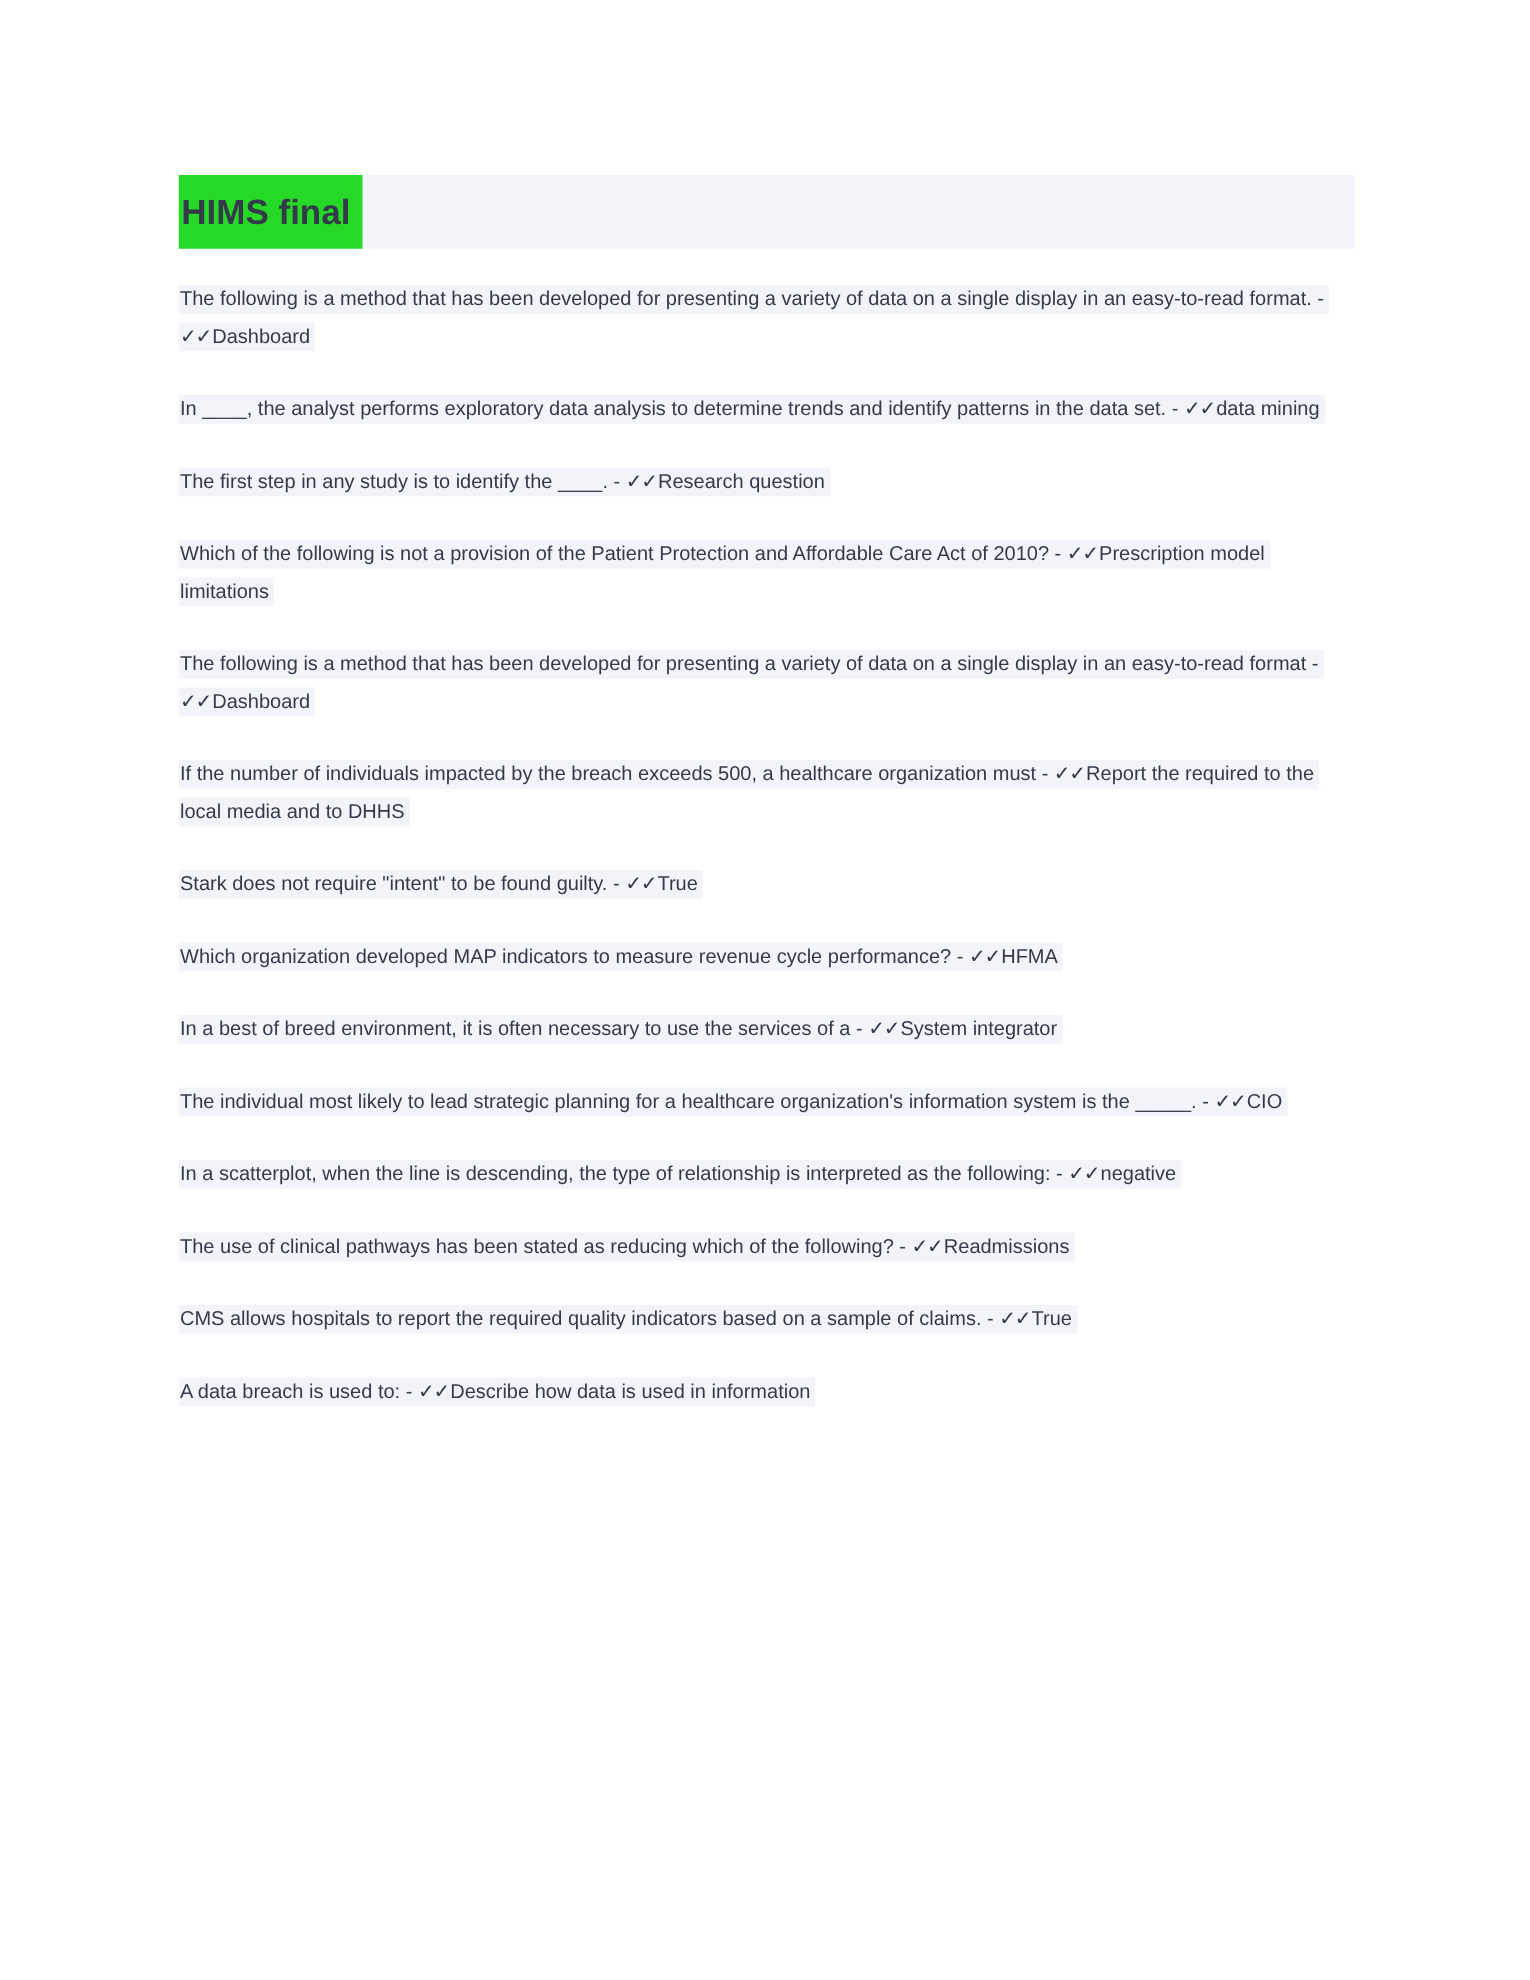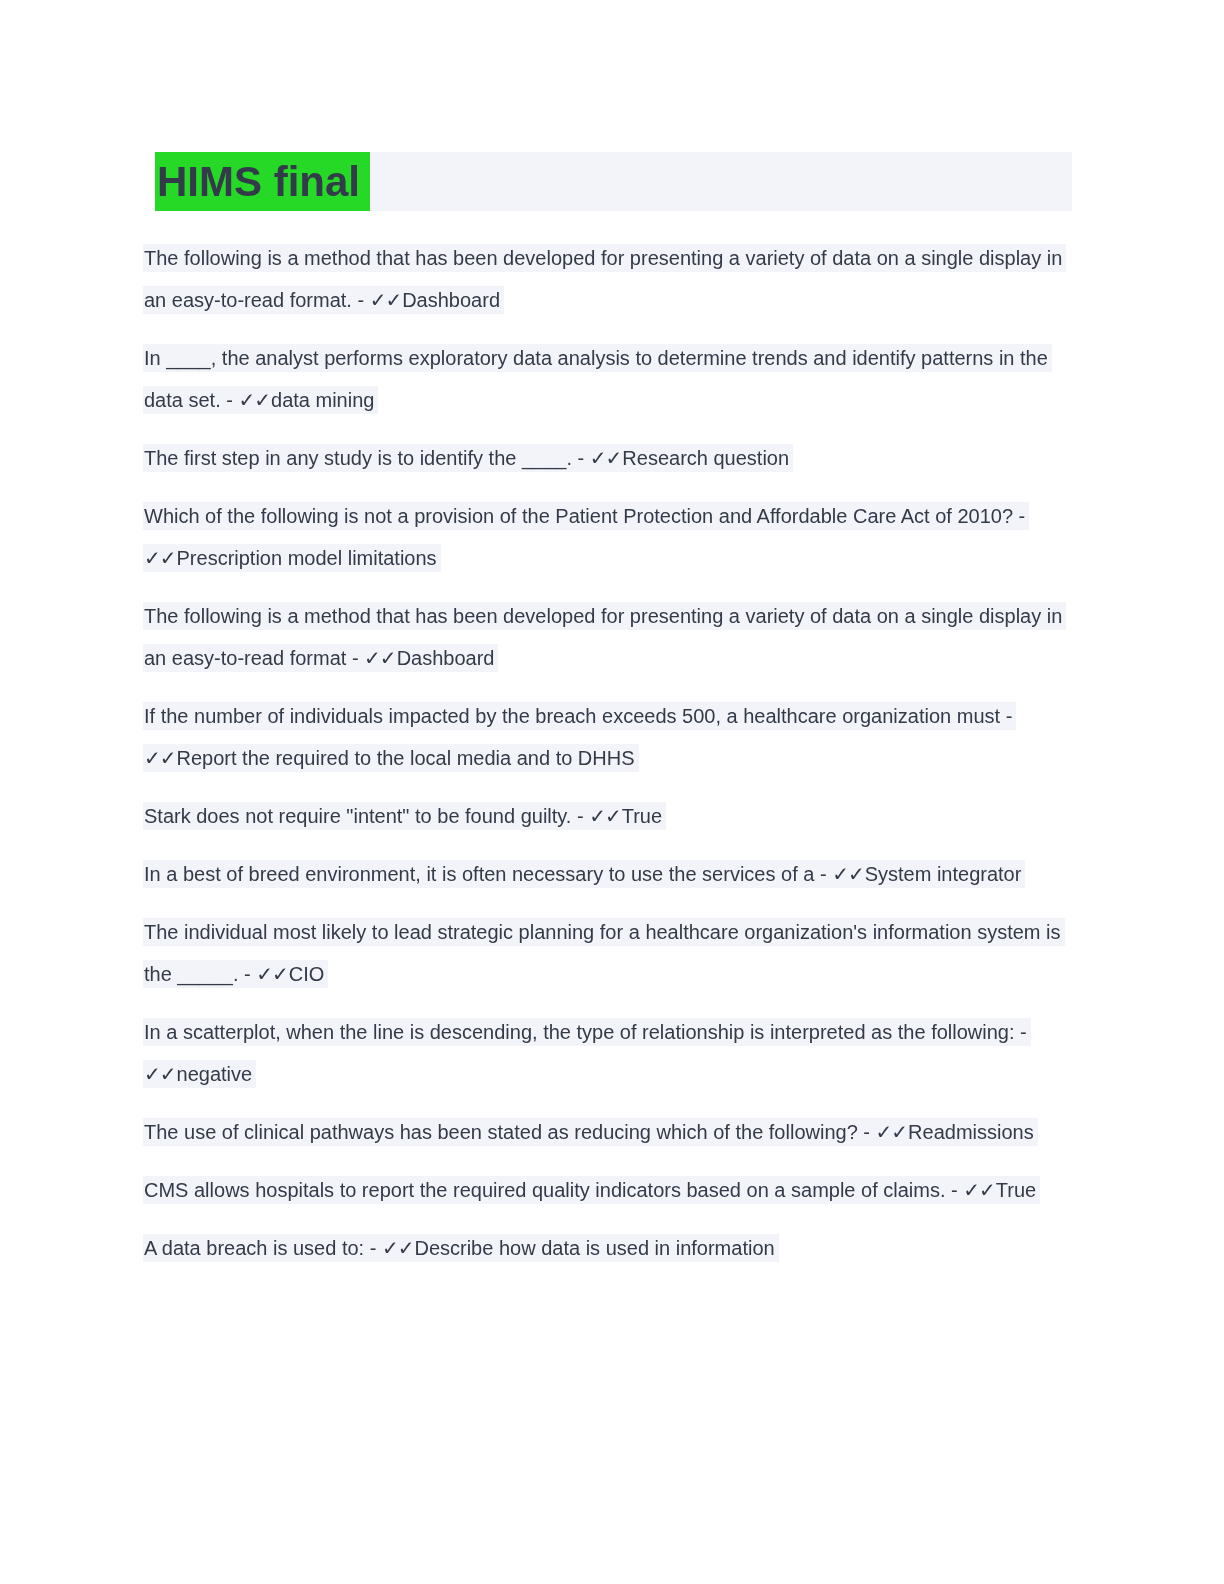--- a/index.html
+++ b/index.html
@@ -13,38 +13,38 @@
     width:1224px;
     min-height:1584px;
     background:#ffffff;
     font-family:"Liberation Sans", sans-serif;
     color:var(--text-color);
   }
   .page{
     padding:140px 140px 60px 143px;
   }
   h1.doc-title{
-    margin:12px;
-    font-size:42px;
+    margin:0;
+    font-size:28px;
     line-height:59px;
     font-weight:bold;
     background:var(--line-hl);
     color:var(--text-color);
     letter-spacing:0px;
   }
   h1.doc-title .title-mark{
     display:inline-block;
     background:var(--title-hl);
     line-height:59px;
     padding:0 10px 0 2px;
   }
   p.qa{
-    margin:16px 0;
-    font-size:20px;
-    line-height:42px;
+    margin:28px 0;
+    font-size:16px;
+    line-height:30px;
     font-weight:400;
   }
   p.qa:first-of-type{margin-top:26px;}
   .hl{
     background:var(--line-hl);
     padding:3px 4px 3px 1px;
     -webkit-box-decoration-break:clone;
     box-decoration-break:clone;
   }
   .marks{
@@ -69,20 +69,21 @@
 
       <p class="qa"><span class="hl"><span>Which of the following is not a provision of the Patient Protection and Affordable Care Act of 2010?</span><span> - </span><span class="marks">✓✓</span><span>Prescription model limitations</span></span></p>
 
       <p class="qa"><span class="hl"><span>The following is a method that has been developed for presenting a variety of data on a single display in an easy-to-read format</span><span> - </span><span class="marks">✓✓</span><span>Dashboard</span></span></p>
 
       <p class="qa"><span class="hl"><span>If the number of individuals impacted by the breach exceeds 500, a healthcare organization must</span><span> - </span><span class="marks">✓✓</span><span>Report the required to the local media and to DHHS</span></span></p>
 
 
       <p class="qa"><span class="hl"><span>Stark does not require "intent" to be found guilty.</span><span> - </span><span class="marks">✓✓</span><span>True</span></span></p>
 
+      <p class="qa"><span class="hl"><span>Which organization developed MAP indicators to measure revenue cycle performance?</span><span> - </span><span class="marks">✓✓</span><span>HFMA</span></span></p>
 
       <p class="qa"><span class="hl"><span>In a best of breed environment, it is often necessary to use the services of a</span><span> - </span><span class="marks">✓✓</span><span>System integrator</span></span></p>
 
       <p class="qa"><span class="hl"><span>The individual most likely to lead strategic planning for a healthcare organization's information system is the _____.</span><span> - </span><span class="marks">✓✓</span><span>CIO</span></span></p>
 
       <p class="qa"><span class="hl"><span>In a scatterplot, when the line is descending, the type of relationship is interpreted as the following:</span><span> - </span><span class="marks">✓✓</span><span>negative</span></span></p>
 
       <p class="qa"><span class="hl"><span>The use of clinical pathways has been stated as reducing which of the following?</span><span> - </span><span class="marks">✓✓</span><span>Readmissions</span></span></p>
 
       <p class="qa"><span class="hl"><span>CMS allows hospitals to report the required quality indicators based on a sample of claims.</span><span> - </span><span class="marks">✓✓</span><span>True</span></span></p>

